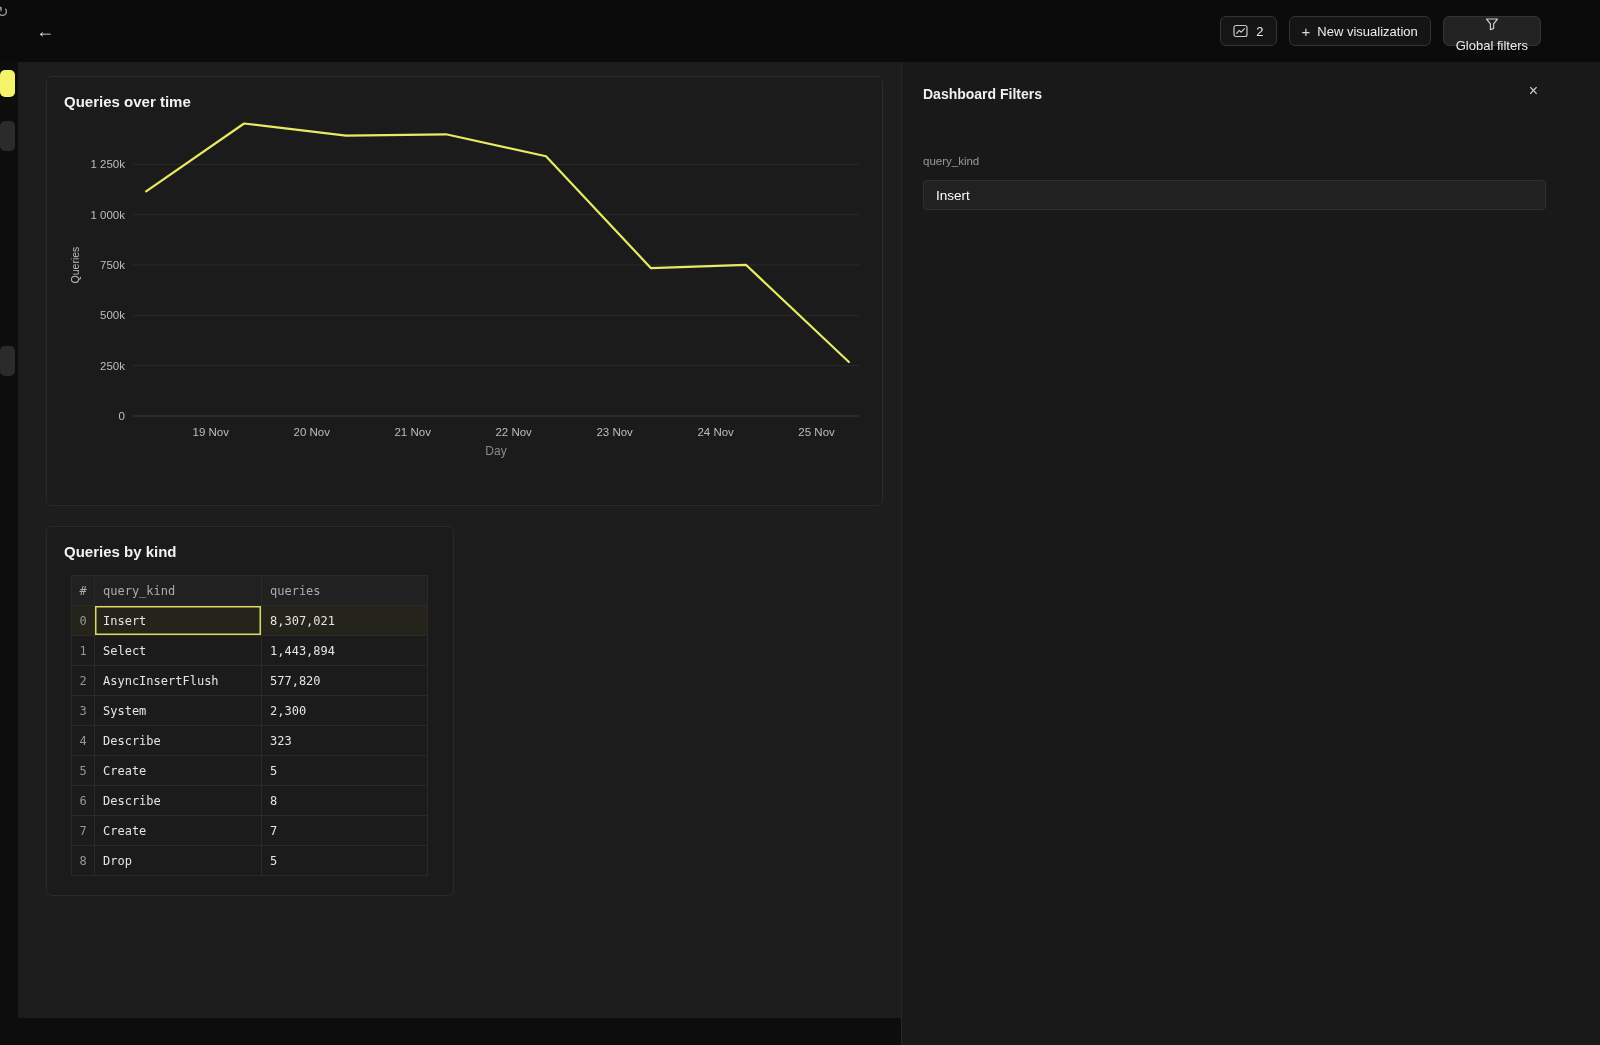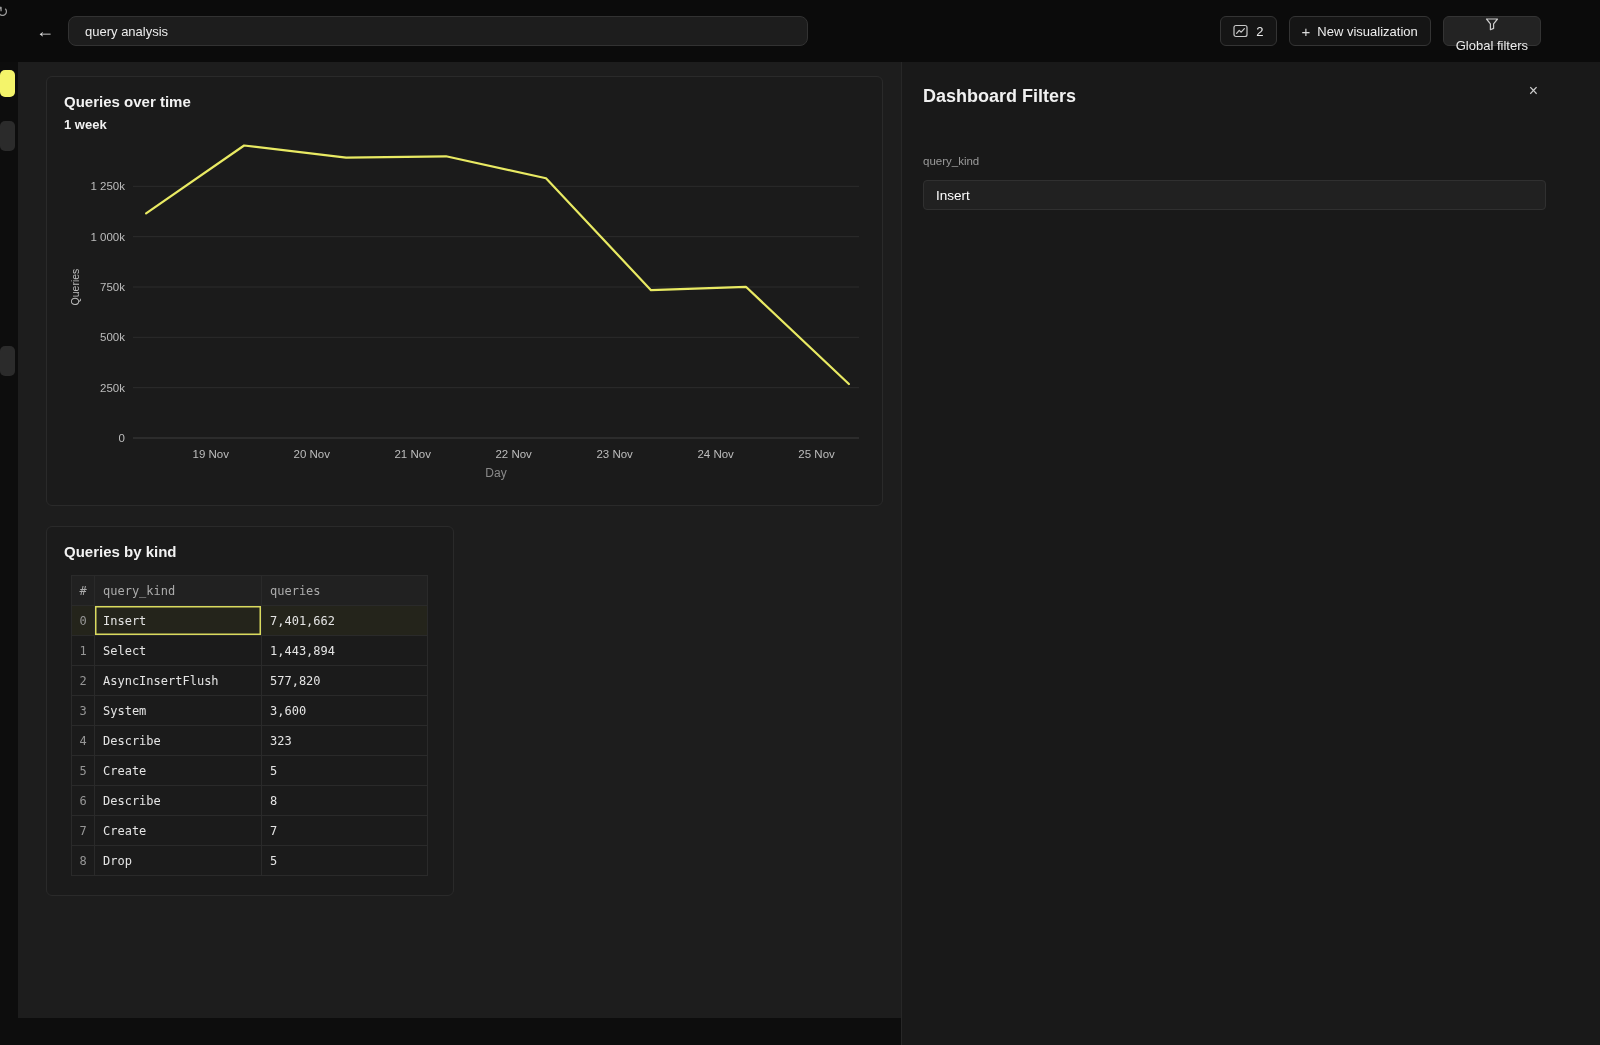--- a/index.html
+++ b/index.html
@@ -50,35 +50,34 @@
   th.c0 { text-align:center; padding:0 5px; }
   col.c0 { width:23px; } col.c1 { width:167px; } col.c2 { width:166px; }
   td { color:#e4e4e4; }
   td.idx { color:#969696; text-align:center; padding:0 4px; }
   tr.selected { background:#24241b; }
   td.selected-cell { box-shadow:inset 0 0 0 1.5px #d9da5e; }
 
   
   .panel { position:absolute; left:901px; top:62px; width:699px; height:983px;
            background:#191919; border-left:1px solid #272727; }
-  .panel-title { position:absolute; left:21px; top:24px; font-size:18px; font-weight:700; color:#f0f0f0; }
+  .panel-title { position:absolute; left:21px; top:24px; font-size:14px; font-weight:700; color:#f0f0f0; }
   .panel-close { position:absolute; right:62px; top:21px; font-size:16px; color:#cfcfcf;
                  background:none; border:none; cursor:pointer; line-height:1; }
   .field-label { position:absolute; left:21px; top:93px; font-size:11.5px; color:#9a9a9a; }
   .field-input { position:absolute; left:21px; top:118px; width:623px; height:30px;
                  background:#212121; border:1px solid #303030; border-radius:4px;
                  color:#ffffff; font-size:13.5px; padding:0 12px; outline:none;
                  font-family:"Liberation Sans",sans-serif; }
 </style>
 </head>
 <body>
 
 <div class="topbar">
   <button class="back-btn">←</button>
-  <input class="title-input" type="text" value="query analysis" style="">
   <div class="topbar-right">
     <button class="tb-btn">
       <span>
         <svg width="16" height="14" viewBox="0 0 16 14">
           <rect x="1" y="1.5" width="13" height="11" rx="2" fill="none" stroke="#c8c8c8" stroke-width="1.2"></rect>
           <polyline points="3.6,9.4 6.2,6.4 8.2,8.2 11.4,4.6" fill="none" stroke="#c8c8c8" stroke-width="1.2" stroke-linecap="round" stroke-linejoin="round"></polyline>
         </svg>
       </span>
       <span>2</span>
     </button>
@@ -101,21 +100,20 @@
 <div class="rail">
   <div class="rail-item active"></div>
   <div class="rail-item g1"></div>
   <div class="rail-item g2"></div>
 </div>
 
 <div class="main">
 
   <div class="card card-chart">
     <div class="card-title">Queries over time</div>
-    <div class="card-subtitle">1 week</div>
     <svg class="chart-svg" width="835" height="352" viewBox="0 0 835 352">
         <line x1="86" x2="812" y1="302" y2="302" stroke="#3e3e3e" stroke-width="1"></line>
         <text x="78" y="306" fill="#bdbdbd" font-size="11.5" text-anchor="end">0</text>
         <line x1="86" x2="812" y1="251.66666666666669" y2="251.66666666666669" stroke="#2c2c2c" stroke-width="1"></line>
         <text x="78" y="255.66666666666669" fill="#bdbdbd" font-size="11.5" text-anchor="end">250k</text>
         <line x1="86" x2="812" y1="201.33333333333334" y2="201.33333333333334" stroke="#2c2c2c" stroke-width="1"></line>
         <text x="78" y="205.33333333333334" fill="#bdbdbd" font-size="11.5" text-anchor="end">500k</text>
         <line x1="86" x2="812" y1="151" y2="151" stroke="#2c2c2c" stroke-width="1"></line>
         <text x="78" y="155" fill="#bdbdbd" font-size="11.5" text-anchor="end">750k</text>
         <line x1="86" x2="812" y1="100.66666666666669" y2="100.66666666666669" stroke="#2c2c2c" stroke-width="1"></line>
@@ -148,36 +146,36 @@
             <tr id="table-head-row">
               <th class="c0">#</th>
               <th class="c1">query_kind</th>
               <th class="c2">queries</th>
             </tr>
           </thead>
         <tbody id="table-body">
             <tr class="selected">
               <td class="idx">0</td>
               <td class="selected-cell">Insert</td>
-              <td>7,401,662</td>
+              <td>8,307,021</td>
             </tr>
             <tr>
               <td class="idx">1</td>
               <td class="">Select</td>
               <td>1,443,894</td>
             </tr>
             <tr>
               <td class="idx">2</td>
               <td class="">AsyncInsertFlush</td>
               <td>577,820</td>
             </tr>
             <tr>
               <td class="idx">3</td>
               <td class="">System</td>
-              <td>3,600</td>
+              <td>2,300</td>
             </tr>
             <tr>
               <td class="idx">4</td>
               <td class="">Describe</td>
               <td>323</td>
             </tr>
             <tr>
               <td class="idx">5</td>
               <td class="">Create</td>
               <td>5</td>

